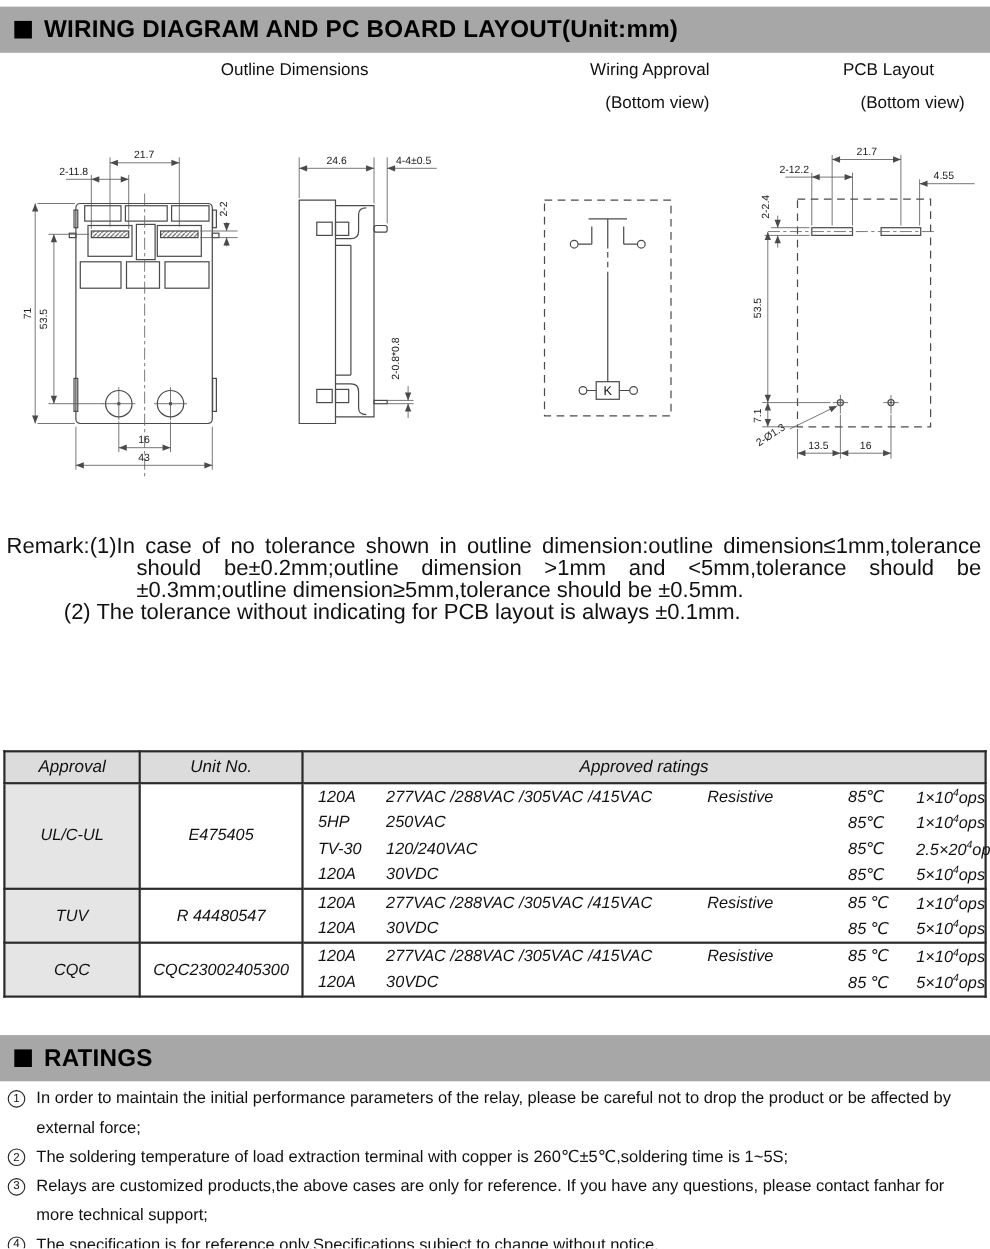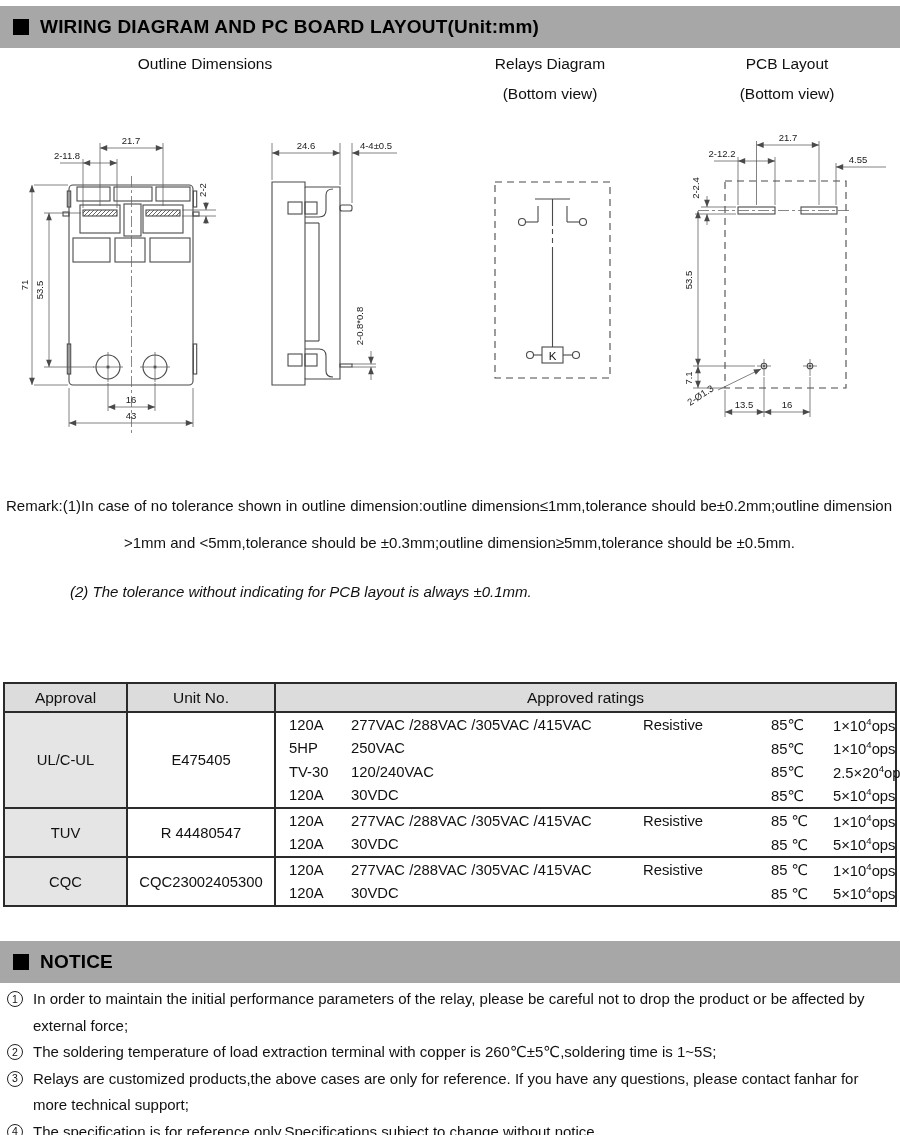--- a/index.html
+++ b/index.html
@@ -2,30 +2,30 @@
 <html><head>
 <meta charset="utf-8">
 <style>
   html,body{margin:0;padding:0;background:#fff;}
   .page{position:relative;width:900px;height:1135px;background:#fff;overflow:hidden;
         font-family:"Liberation Sans","DejaVu Sans",sans-serif;color:#111;}
   
   .section-bar{position:absolute;left:0;width:900px;height:42px;background:#a7a7a7;
         display:flex;align-items:center;padding-left:13px;box-sizing:border-box;}
   .sq{width:16px;height:16px;background:#000;margin-right:11px;flex:0 0 auto;}
-  .section-title{font-size:19px;font-weight:bold;color:#000;letter-spacing:.2px;}
-  
-  .col-title{position:absolute;font-size:15.5px;text-align:center;color:#111;}
-  
-  .remark{position:absolute;left:6px;top:487px;width:886px;font-size:15px;line-height:37px;color:#111;}
+  .section-title{font-size:22px;font-weight:bold;color:#000;letter-spacing:.2px;}
+  
+  .col-title{position:absolute;font-size:15.5px;text-align:right;color:#111;}
+  
+  .remark{position:absolute;left:6px;top:487px;width:886px;font-size:20px;line-height:20px;color:#111;}
   .remark-p1{margin:0;padding-left:118px;text-indent:-118px;text-align:justify;}
-  .remark-p2{margin:12px;padding-left:52px;font-style:italic;}
+  .remark-p2{margin:0;padding-left:52px;}
   
   table.ratings{position:absolute;left:3px;top:682px;width:894px;border-collapse:collapse;
-        font-size:14.8px;color:#111;table-layout:fixed;}
+        font-size:14.8px;color:#111;table-layout:fixed;font-style:italic;}
   table.ratings td{border:2px solid #2b2b2b;padding:0;vertical-align:middle;}
   td.hdr{background:#dcdcdc;text-align:center;height:27px;font-size:15.5px;}
   td.approval{background:#e5e5e5;text-align:center;width:121px;}
   td.fileno{text-align:center;width:146px;}
   td.ratingscell{padding:2px 0;}
   .rrow{display:grid;grid-template-columns:62px 292px 128px 62px 1fr;height:23.5px;
         align-items:center;padding-left:13px;white-space:nowrap;}
   .rc.ops{text-align:right;padding-right:8px;}
   .rc.ops sup{font-size:9.5px;}
   
@@ -52,23 +52,23 @@
 <body>
 
 <div class="page">
 
   <div class="section-bar" style="top:6px;">
     <span class="sq"></span>
     <span class="section-title">WIRING DIAGRAM AND PC BOARD LAYOUT(Unit:mm)</span>
   </div>
 
   <div class="col-title" style="left:75px;top:55px;width:260px;">Outline Dimensions</div>
-  <div class="col-title" style="left:455px;top:55px;width:190px;">Relays Diagram</div>
+  <div class="col-title" style="left:455px;top:55px;width:190px;">Wiring Approval</div>
   <div class="col-title" style="left:455px;top:85px;width:190px;">(Bottom view)</div>
-  <div class="col-title" style="left:697px;top:55px;width:180px;">PCB Layout</div>
+  <div class="col-title" style="left:669px;top:55px;width:180px;">PCB Layout</div>
   <div class="col-title" style="left:697px;top:85px;width:180px;">(Bottom view)</div>
 
   <svg id="svgFront" width="230" height="322" viewBox="0 0 230 322">
     <defs>
       <marker id="arw1" viewBox="0 0 10 10" refX="9.5" refY="5" markerWidth="8" markerHeight="8" orient="auto-start-reverse" markerUnits="userSpaceOnUse">
         <path d="M0.5,1.4 L9.5,5 L0.5,8.6 z" fill="#4a4a4a"></path>
       </marker>
       <pattern id="hatch1" width="4" height="4" patternUnits="userSpaceOnUse">
         <path d="M0,4 L4,0" stroke="#666" stroke-width="1"></path>
       </pattern>
@@ -348,21 +348,21 @@
             <span class="rc temp">85 ℃</span>
             <span class="rc ops"><span>5×10</span><sup>4</sup><span>ops</span></span>
           </div>
         </td>
       </tr>
     </tbody>
   </table>
 
   <div class="section-bar" style="top:941px;">
     <span class="sq"></span>
-    <span class="section-title">NOTICE</span>
+    <span class="section-title">RATINGS</span>
   </div>
 
   <div class="notice-list">
     <div class="notice-item">
       <span class="circ-num">1</span>
       <div class="notice-text">In order to maintain the initial performance parameters of the relay, please be careful not to drop the product or be affected by external force;</div>
     </div>
     <div class="notice-item">
       <span class="circ-num">2</span>
       <div class="notice-text">The soldering temperature of load extraction terminal with copper is 260℃±5℃,soldering time is 1~5S;</div>

